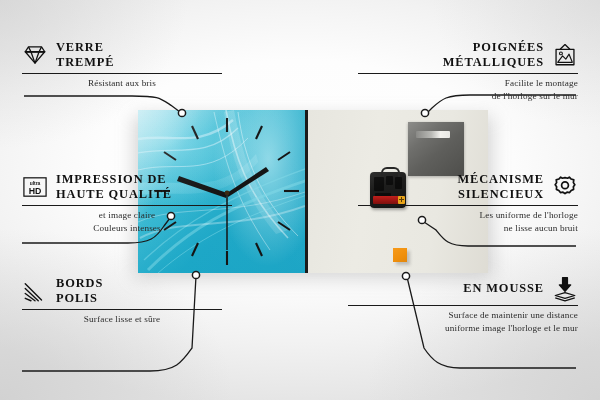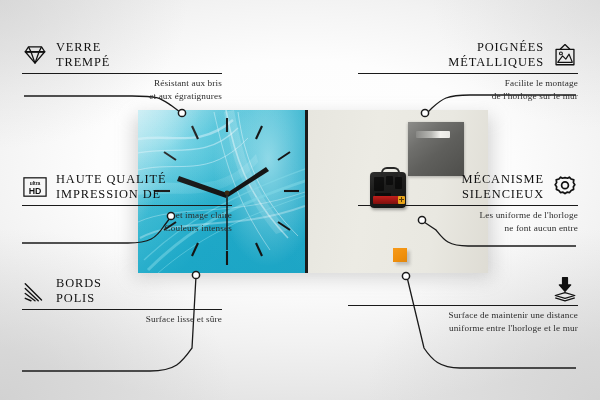--- a/index.html
+++ b/index.html
@@ -89,31 +89,31 @@
     box-shadow:3px 3px 3px rgba(90,90,90,.30);
   }
 
   
   .callout{position:absolute;width:210px;}
   .callout .head{display:flex;align-items:center;gap:8px;}
   .callout.left .head{justify-content:flex-start;}
   .callout.right .head{justify-content:flex-end;}
   .title{
     font-family:"Liberation Serif", serif;
-    font-size:12.4px;font-weight:400;letter-spacing:.9px;
+    font-size:12.4px;font-weight:700;letter-spacing:.9px;
     color:#111;line-height:1.22;text-transform:uppercase;
   }
   .callout.left .title{text-align:left;}
   .callout.right .title{text-align:right;}
   .rule{height:1.2px;background:#1a1a1a;margin:3px 0 3px;}
   .sub{
     font-family:"Liberation Serif", serif;
     font-size:9.2px;color:#2c2c2c;line-height:1.35;letter-spacing:.15px;
   }
-  .callout.left .sub{text-align:right;}
+  .callout.left .sub{text-align:center;}
   .callout.right .sub{text-align:right;}
   .ico{width:26px;height:26px;flex:0 0 26px;display:block;}
 
   #leaders{position:absolute;left:0;top:0;width:600px;height:400px;pointer-events:none;}
 </style>
 </head>
 <body>
 
 <div id="stage">
 
@@ -236,34 +236,33 @@
         </g>
       </svg>
       <div class="title">
         <div>VERRE</div>
         <div>TREMPÉ</div>
       </div>
     </div>
     <div class="rule"></div>
     <div class="sub">
       <div>Résistant aux bris</div>
-      <div>et aux égratignures</div>
     </div>
   </div>
 
   <div class="callout left" style="left:22px;top:172px;width:210px;">
     <div class="head">
       <svg class="ico" viewBox="0 0 34 32">
         <rect x="2.5" y="4" width="29" height="24" fill="none" stroke="#111" stroke-width="1.6"></rect>
         <text x="17" y="14" font-family="Liberation Sans, sans-serif" font-size="6.4" font-weight="bold" fill="#111" text-anchor="middle">ultra</text>
         <text x="17" y="25" font-family="Liberation Sans, sans-serif" font-size="11.5" font-weight="bold" fill="#111" text-anchor="middle">HD</text>
       </svg>
       <div class="title">
+        <div>IMPRESSION DE</div>
         <div>HAUTE QUALITÉ</div>
-        <div>IMPRESSION DE</div>
       </div>
     </div>
     <div class="rule"></div>
     <div class="sub">
       <div>et image claire</div>
       <div>Couleurs intenses</div>
     </div>
   </div>
 
   <div class="callout left" style="left:22px;top:276px;width:200px;">
@@ -318,36 +317,37 @@
       <svg class="ico" viewBox="0 0 32 32">
         <g fill="none" stroke="#111" stroke-width="2.1" stroke-linejoin="round">
           <path d="M16,4.5 L19.2,5.2 L21.3,3.9 L23.6,6.2 L26.8,7.3 L26.3,10.6 L28.1,13.2 L26.3,15.6 L26.6,18.9 L23.6,20.2 L21.6,22.9 L18.5,22.4 L16,24.2 L13.5,22.4 L10.4,22.9 L8.4,20.2 L5.4,18.9 L5.7,15.6 L3.9,13.2 L5.7,10.6 L5.2,7.3 L8.4,6.2 L10.7,3.9 L12.8,5.2 Z"></path>
           <circle cx="16" cy="13.8" r="4.2"></circle>
         </g>
       </svg>
     </div>
     <div class="rule"></div>
     <div class="sub">
       <div>Les uniforme de l'horloge</div>
-      <div>ne font aucun entre</div>
+      <div>ne lisse aucun bruit</div>
     </div>
   </div>
 
   <div class="callout right" style="right:22px;top:276px;width:230px;">
     <div class="head">
       <div class="title">
+        <div>EN MOUSSE</div>
       </div>
       <svg class="ico" viewBox="0 0 32 32">
         <g fill="none" stroke="#111" stroke-width="1.6" stroke-linejoin="round">
           <path d="M13,2 L19,2 L19,11 L23,11 L16,19 L9,11 L13,11 Z" fill="#111"></path>
           <path d="M16,20.5 L28,24 L16,27.5 L4,24 Z"></path>
           <path d="M4,27 L16,30.5 L28,27"></path>
         </g>
       </svg>
     </div>
     <div class="rule"></div>
     <div class="sub">
       <div>Surface de maintenir une distance</div>
-      <div>uniforme entre l'horloge et le mur</div>
+      <div>uniforme image l'horloge et le mur</div>
     </div>
   </div>
 
 </div>
 
 </body></html>

